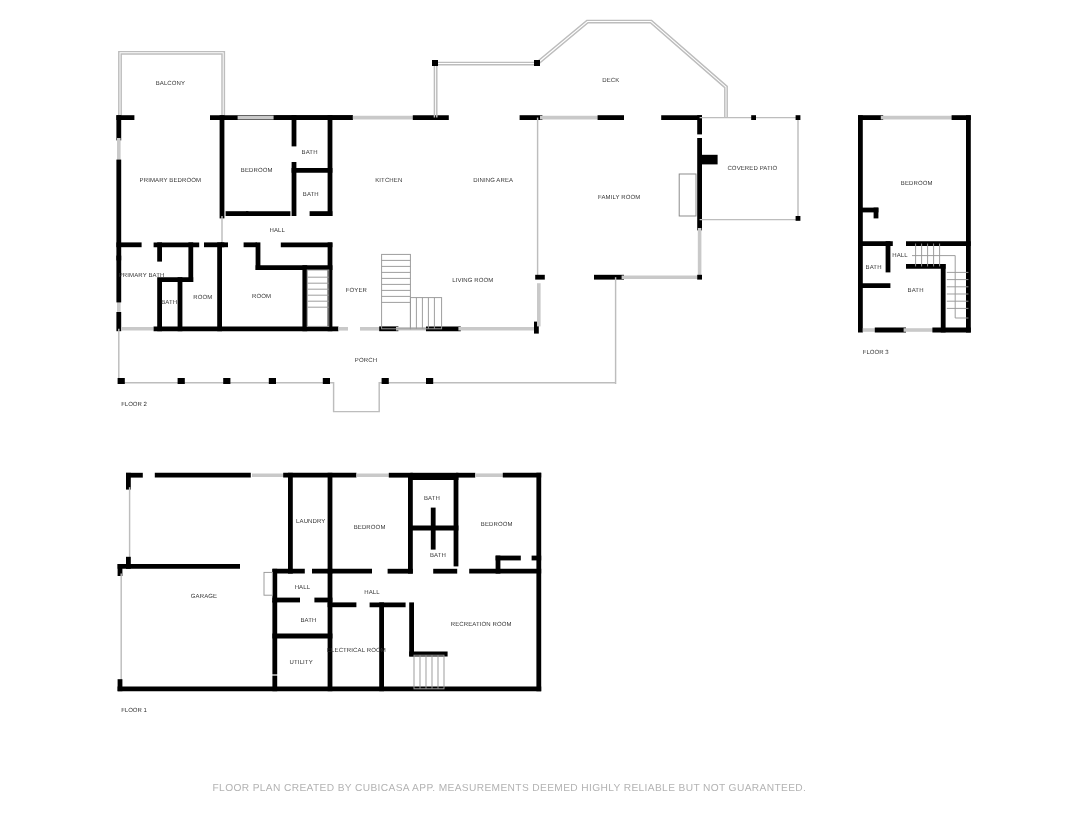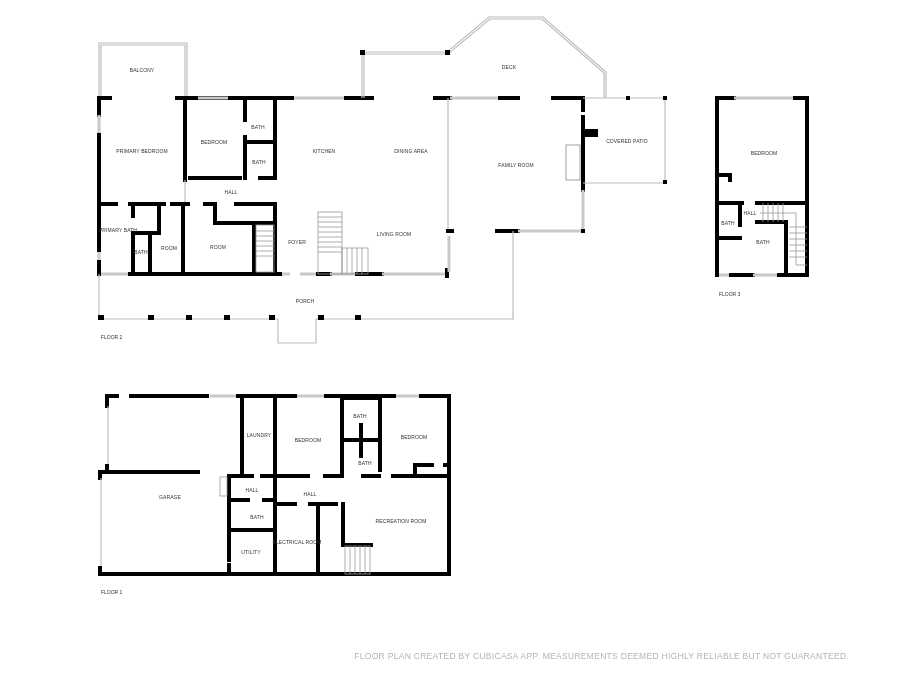--- a/index.html
+++ b/index.html
@@ -7,21 +7,21 @@
          font-family: "Liberation Sans", sans-serif; }
   svg#plan { position: absolute; left: 0; top: 0; }
   .wall { stroke: #000; stroke-width: 4; fill: none; stroke-linecap: square; }
   .thin { stroke: #bdbdbd; stroke-width: 1.2; fill: none; }
   .win { stroke: #c9c9c9; stroke-width: 3; fill: none; }
   .post { fill: #000; }
   .stair { stroke: #9a9a9a; stroke-width: 0.8; fill: none; }
   .lbl { position: absolute; font-size: 5px; color: #333; letter-spacing: 0.1px;
          white-space: nowrap; transform: translate(-50%, -50%); }
   .flabel { position: absolute; font-size: 5px; color: #333; white-space: nowrap; }
-  .footer { position: absolute; left: 0; width: 849px; top: 651px; text-align: right;
+  .footer { position: absolute; left: 0; width: 849px; top: 651px; text-align: center;
             font-size: 8.5px; color: #b3b3b3; letter-spacing: 0.3px; }
 </style>
 </head>
 <body>
 
 <svg id="plan" width="907" height="680" viewBox="0 0 907 680">
 
   <g>
 
     <path class="thin" d="M99 98 V43 H187 V98"></path>

